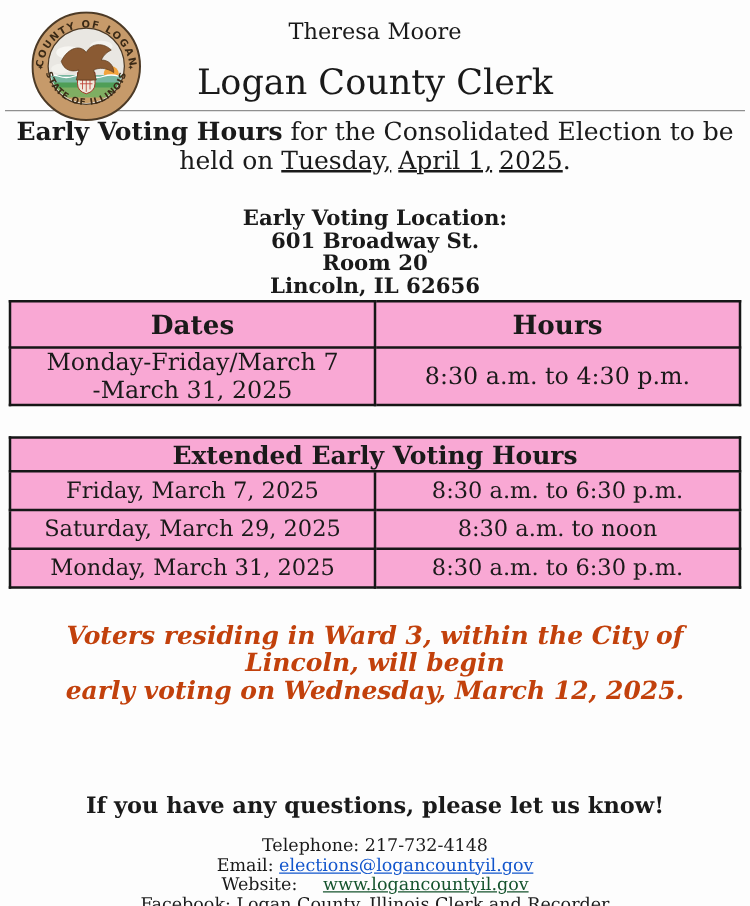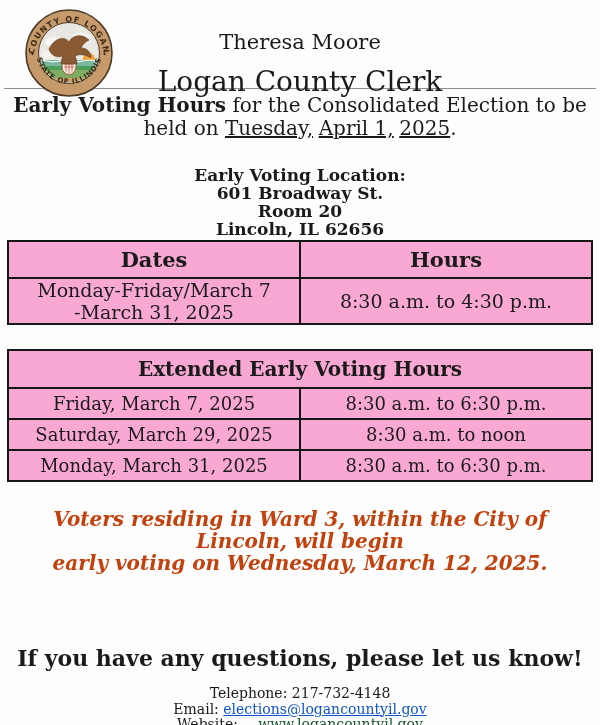--- a/index.html
+++ b/index.html
@@ -9,51 +9,51 @@
     font-family: "DejaVu Serif", serif;
     color: #1a1a1a;
     overflow: hidden;
   }
   .page { width: 600px; height: 725px; position: relative; background: #fdfdfd; }
 
   
   .header { position: relative; height: 89px; border-bottom: 1px solid #8f8f8f; margin: 0 4px; }
   .seal { position: absolute; left: 21px; top: 9px; width: 88px; height: 88px; }
   .titles { text-align: center; }
-  .clerk-name { font-size: 21px; font-weight: normal; padding-top: 27px; line-height: 30px; }
+  .clerk-name { font-size: 18px; font-weight: normal; padding-top: 11px; line-height: 30px; }
   .clerk-title { font-size: 28px; font-weight: normal; padding-top: 9px; line-height: 32px; }
 
   
   .announcement { margin-top: 5px; text-align: center; font-size: 20px; line-height: 23px; }
   .announcement b { font-weight: bold; text-align: right; }
   .uw { text-decoration: underline; }
   .sp { margin-right: 0.28em; }
 
   
   .location { margin-top: 26px; text-align: center; font-weight: bold; font-size: 17px; line-height: 18px; }
 
   
   table { border-collapse: collapse; width: 586px; margin: 0 auto; table-layout: fixed; }
   th, td { border: 2px solid #161616; text-align: center; vertical-align: middle; background: #f9a8d4; }
   .t1 { margin-top: 2px; }
   .t1 th { height: 37px; font-size: 21px; }
   .t1 td { height: 46px; font-size: 19px; line-height: 22px; }
   .t2 { margin-top: 24px; }
-  .t2 th { height: 38px; font-size: 20px; }
+  .t2 th { height: 27px; font-size: 20px; }
   .t2 td { height: 31px; font-size: 18px; }
   .cell-line { display: block; }
 
   
   .notice {
     margin: 26px auto 0; width: 540px; text-align: center;
     font-size: 20px; line-height: 22px; font-weight: bold; font-style: italic;
   }
 
   
-  .questions { margin-top: 71px; text-align: center; font-weight: bold; font-size: 22px; }
+  .questions { margin-top: 71px; text-align: center; font-weight: bold; font-size: 18px; }
   .contact { margin-top: 15px; text-align: center; font-size: 14px; line-height: 15.5px; }
   .contact a { text-decoration: underline; }
 </style>
 </head>
 <body>
 
 <div class="page">
 
   <div class="header">
     <svg class="seal" viewBox="0 0 88 88" aria-hidden="true">

